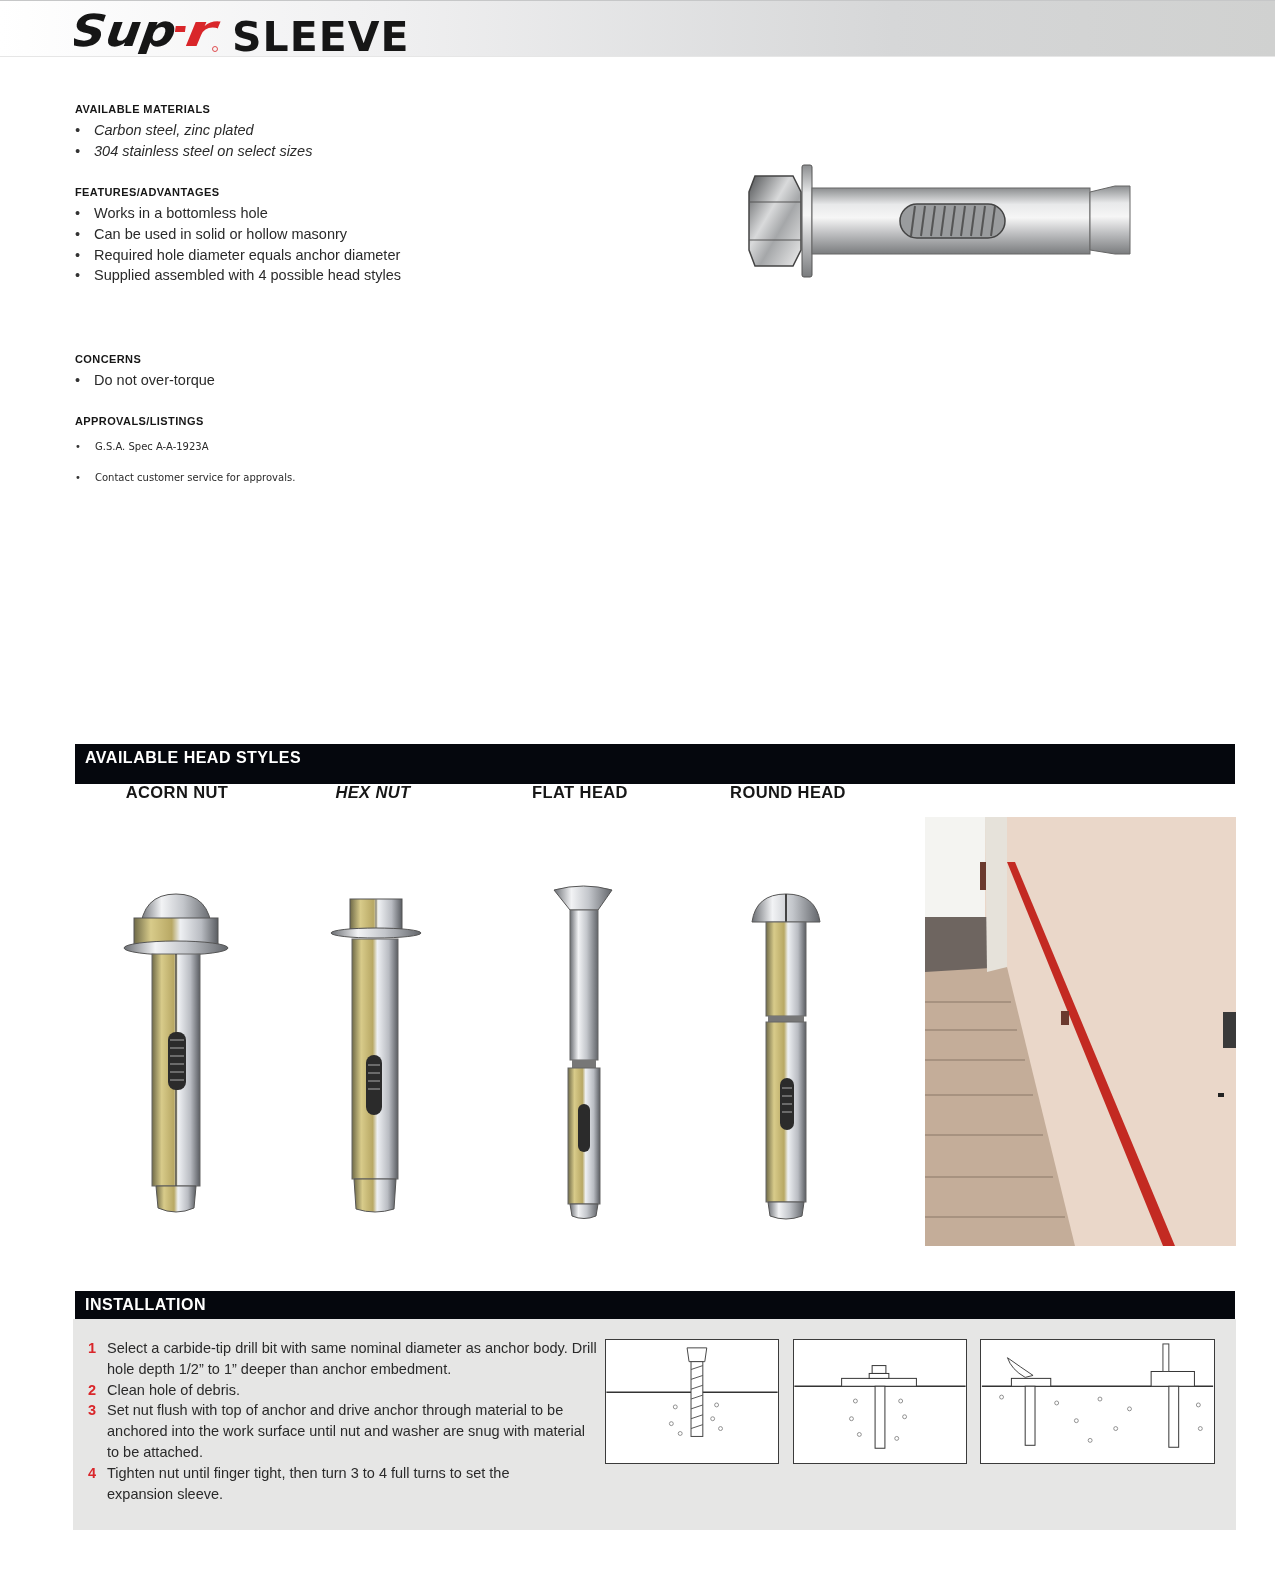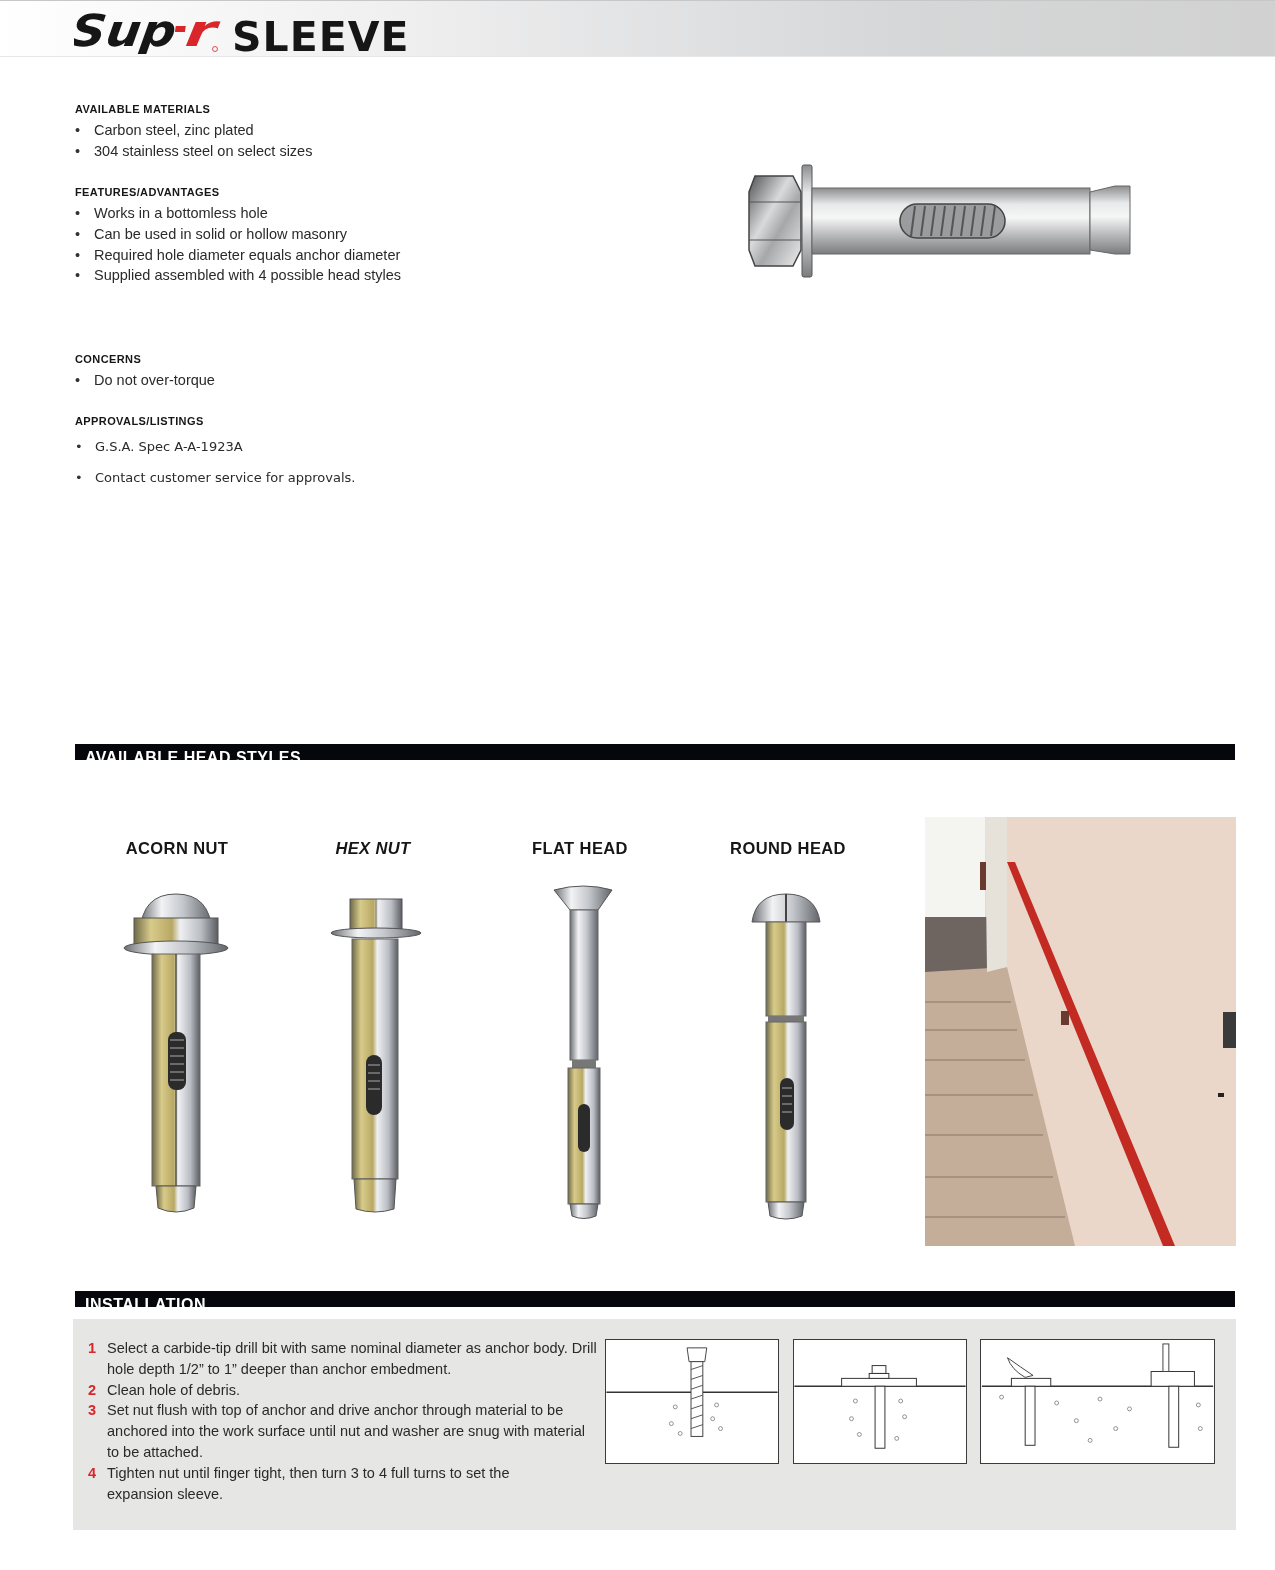--- a/index.html
+++ b/index.html
@@ -11,28 +11,28 @@
     border-top: 1px solid #c6c7c8; border-bottom: 1px solid #e6e6e6; }
   .logo { position: absolute; left: 74px; top: 9px; height: 44px; }
   .logo-text { position: absolute; left: 232px; top: 12px; font-size: 41px; font-weight: 900;
     letter-spacing: 1px; color: #161616; font-family: "DejaVu Sans", sans-serif; }
 
   .section { position: absolute; left: 75px; }
   .section h2 { font-size: 11px; font-weight: 700; letter-spacing: 0.4px; color: #161616; line-height: 20px; }
   .section ul { list-style: none; }
   .section li { font-size: 14.5px; line-height: 20.8px; color: #2a2a2a; padding-left: 19px; position: relative; }
   .section li::before { content: "•"; position: absolute; left: 0; top: 0; color: #333; }
-  .approvals li { font-family: "DejaVu Sans", sans-serif; font-size: 13px; line-height: 31px; padding-left: 20px; }
+  .approvals li { font-family: "DejaVu Sans", sans-serif; font-size: 10px; line-height: 31px; padding-left: 20px; }
 
   .product-img { position: absolute; left: 745px; top: 162px; width: 390px; height: 118px; }
 
-  .band { position: absolute; left: 75px; width: 1160px; height: 16px; background: #05070d; color: #fff;
+  .band { position: absolute; left: 75px; width: 1160px; height: 40px; background: #05070d; color: #fff;
     font-size: 16px; font-weight: 700; letter-spacing: 0.5px; padding-left: 10px; line-height: 28px; }
 
-  .head-label { position: absolute; top: 839px; font-size: 16.5px; font-weight: 700; color: #161616;
+  .head-label { position: absolute; top: 783px; font-size: 16.5px; font-weight: 700; color: #161616;
     letter-spacing: 0.4px; text-align: center; width: 180px; }
   .bolt { position: absolute; }
 
   .stair { position: absolute; left: 925px; top: 817px; width: 311px; height: 429px; overflow: hidden; }
 
   .install-panel { position: absolute; left: 73px; top: 1319px; width: 1163px; height: 211px; background: #e6e6e5; }
   .steps { position: absolute; left: 88px; top: 1338px; width: 510px; }
   .step { position: relative; font-size: 14.5px; line-height: 20.8px; color: #2a2a2a; padding-left: 19px; }
   .step .num { position: absolute; left: 0; top: 0; color: #d9262a; font-weight: 700; }
   .diagram { position: absolute; top: 1339px; height: 125px; background: #fff; border: 1.5px solid #3b3b3b; }
@@ -47,21 +47,21 @@
       <rect x="104" y="16" width="10" height="6" fill="#d9262a" transform="skewX(-8)"></rect>
       <text x="115" y="36" font-size="44" fill="#d9262a" transform="skewX(-8)" textLength="30" lengthAdjust="spacingAndGlyphs">r</text>
     </g>
     <circle cx="141" cy="39" r="2.5" fill="none" stroke="#d9262a" stroke-width="0.8"></circle>
   </svg>
   <div class="logo-text">SLEEVE</div>
 </div>
 
 <div class="section" style="top:99px;">
   <h2>AVAILABLE MATERIALS</h2>
-  <ul style="margin-top:1px;">
+  <ul style="margin-top:1px;font-style:italic;">
     <li>Carbon steel, zinc plated</li>
     <li>304 stainless steel on select sizes</li>
   </ul>
 </div>
 
 <div class="section" style="top:182px; width:530px;">
   <h2>FEATURES/ADVANTAGES</h2>
   <ul style="margin-top:1px;">
     <li>Works in a bottomless hole</li>
     <li>Can be used in solid or hollow masonry</li>

